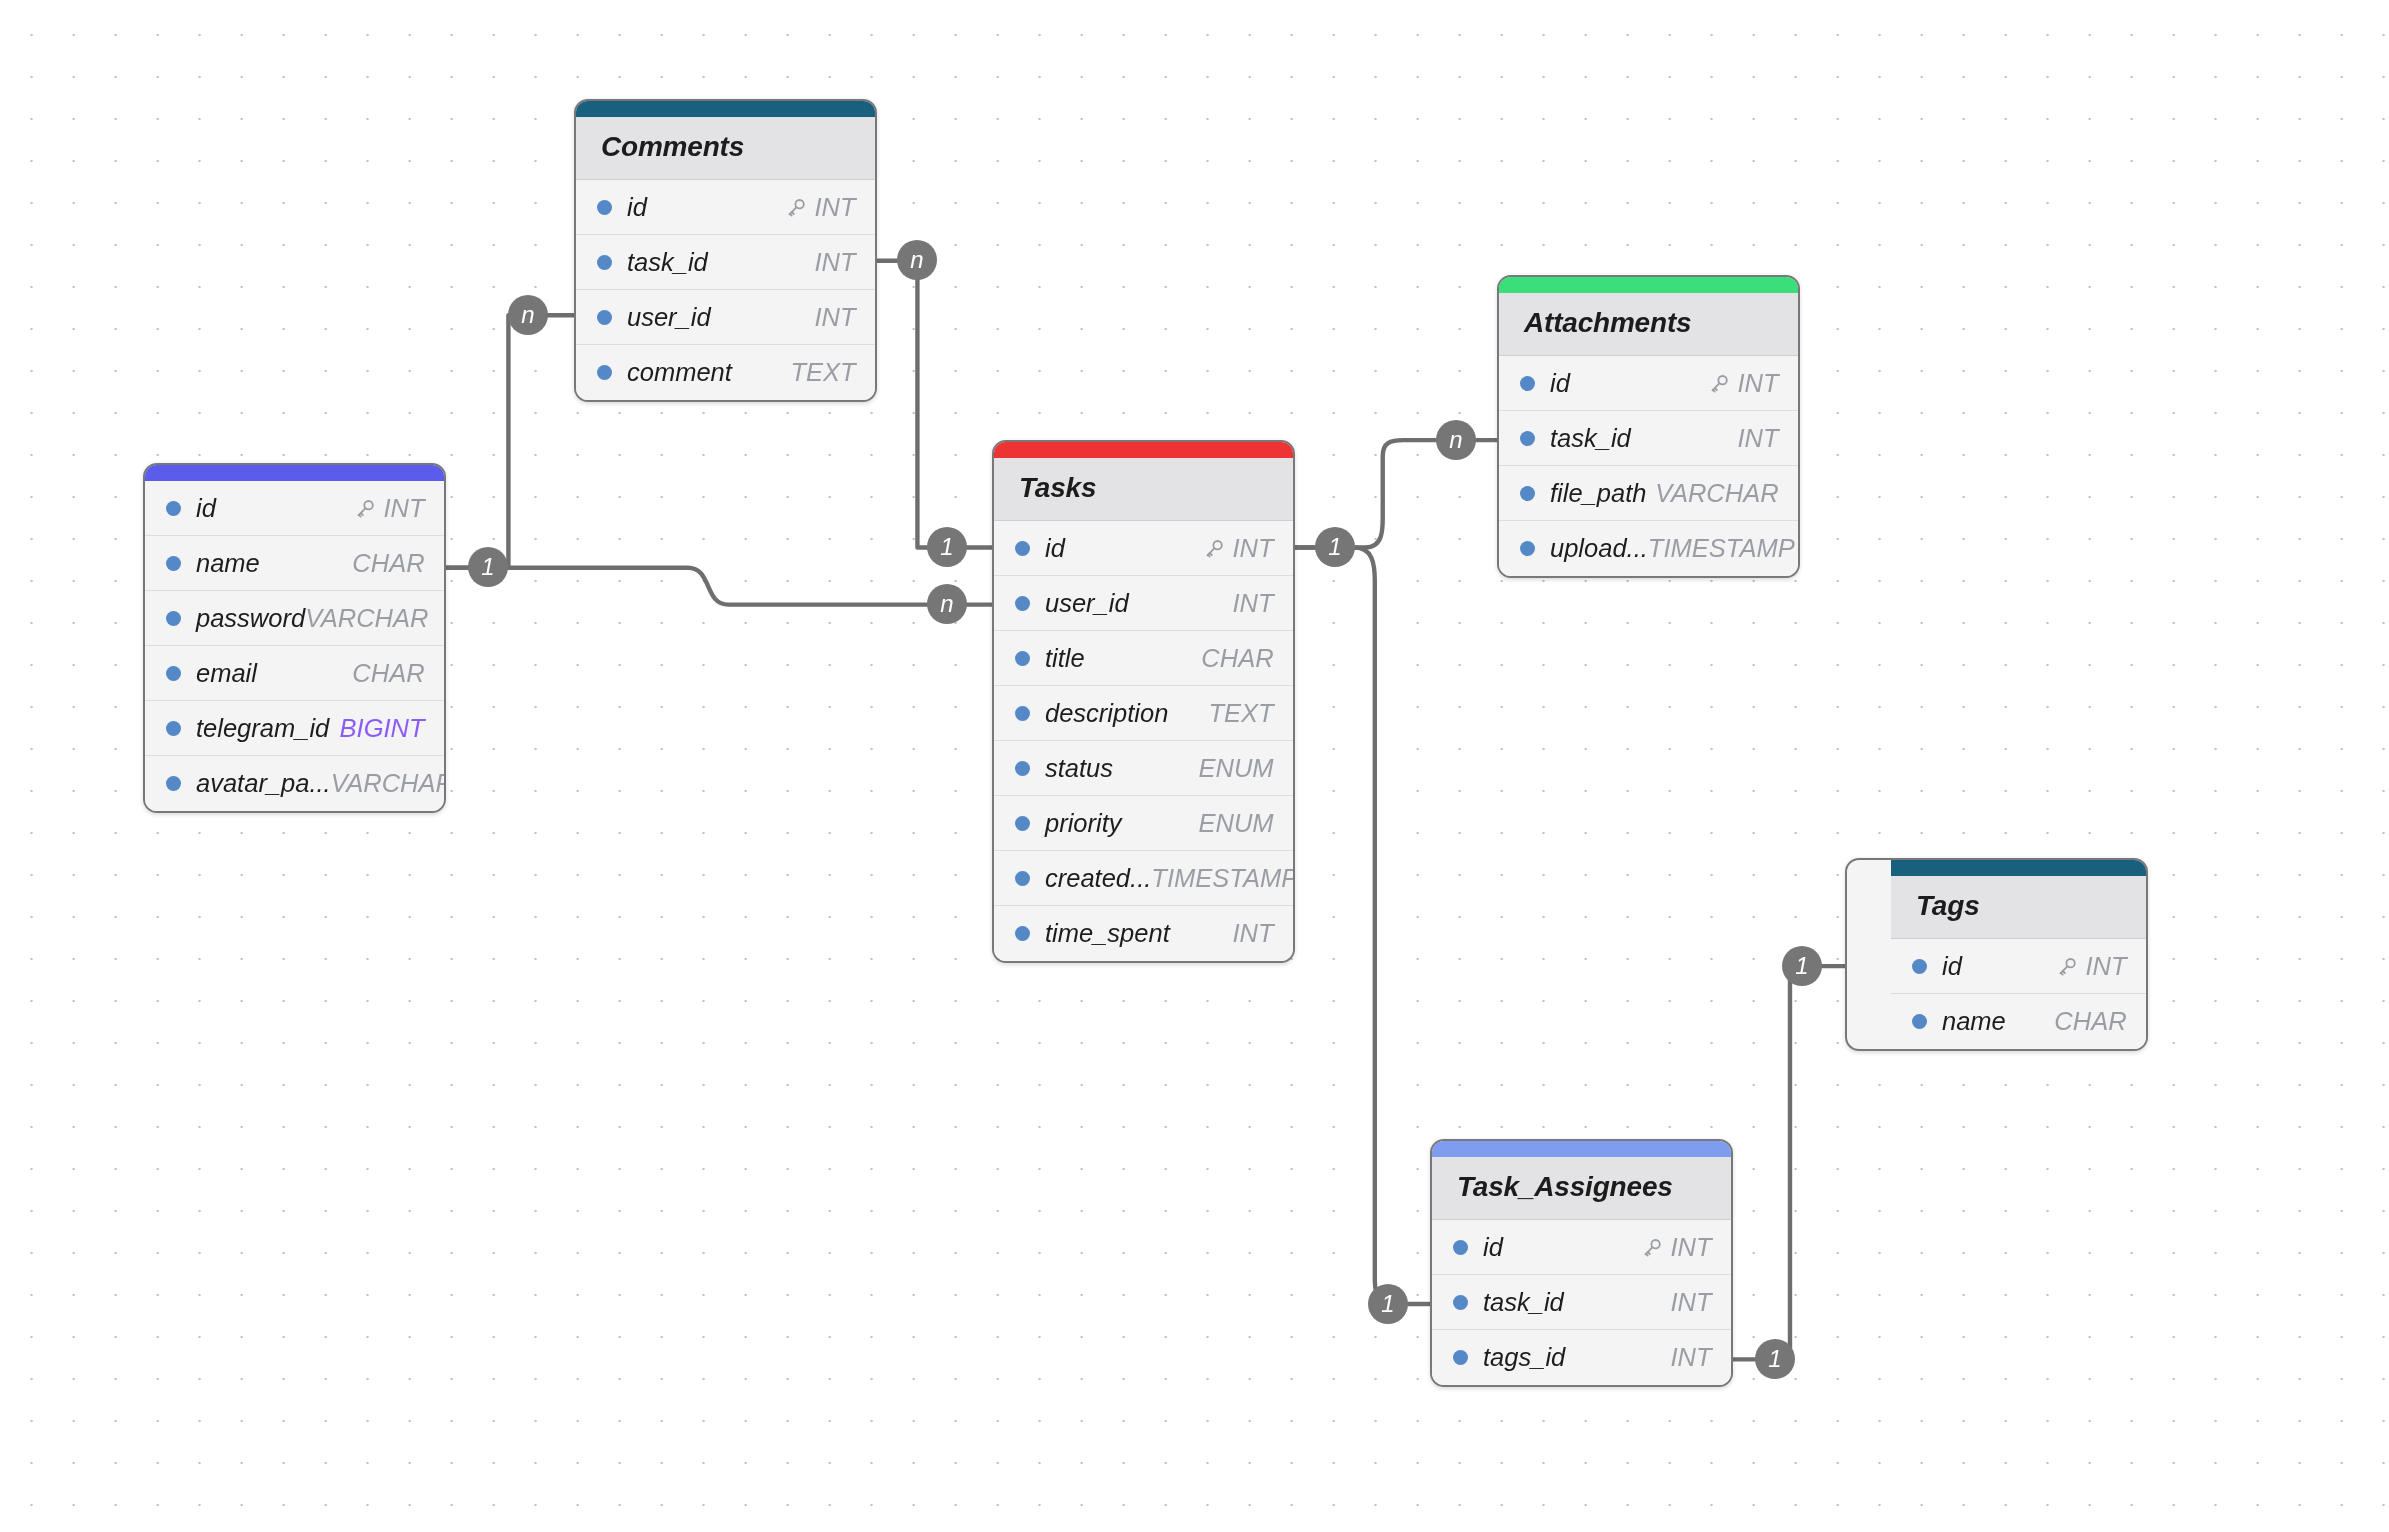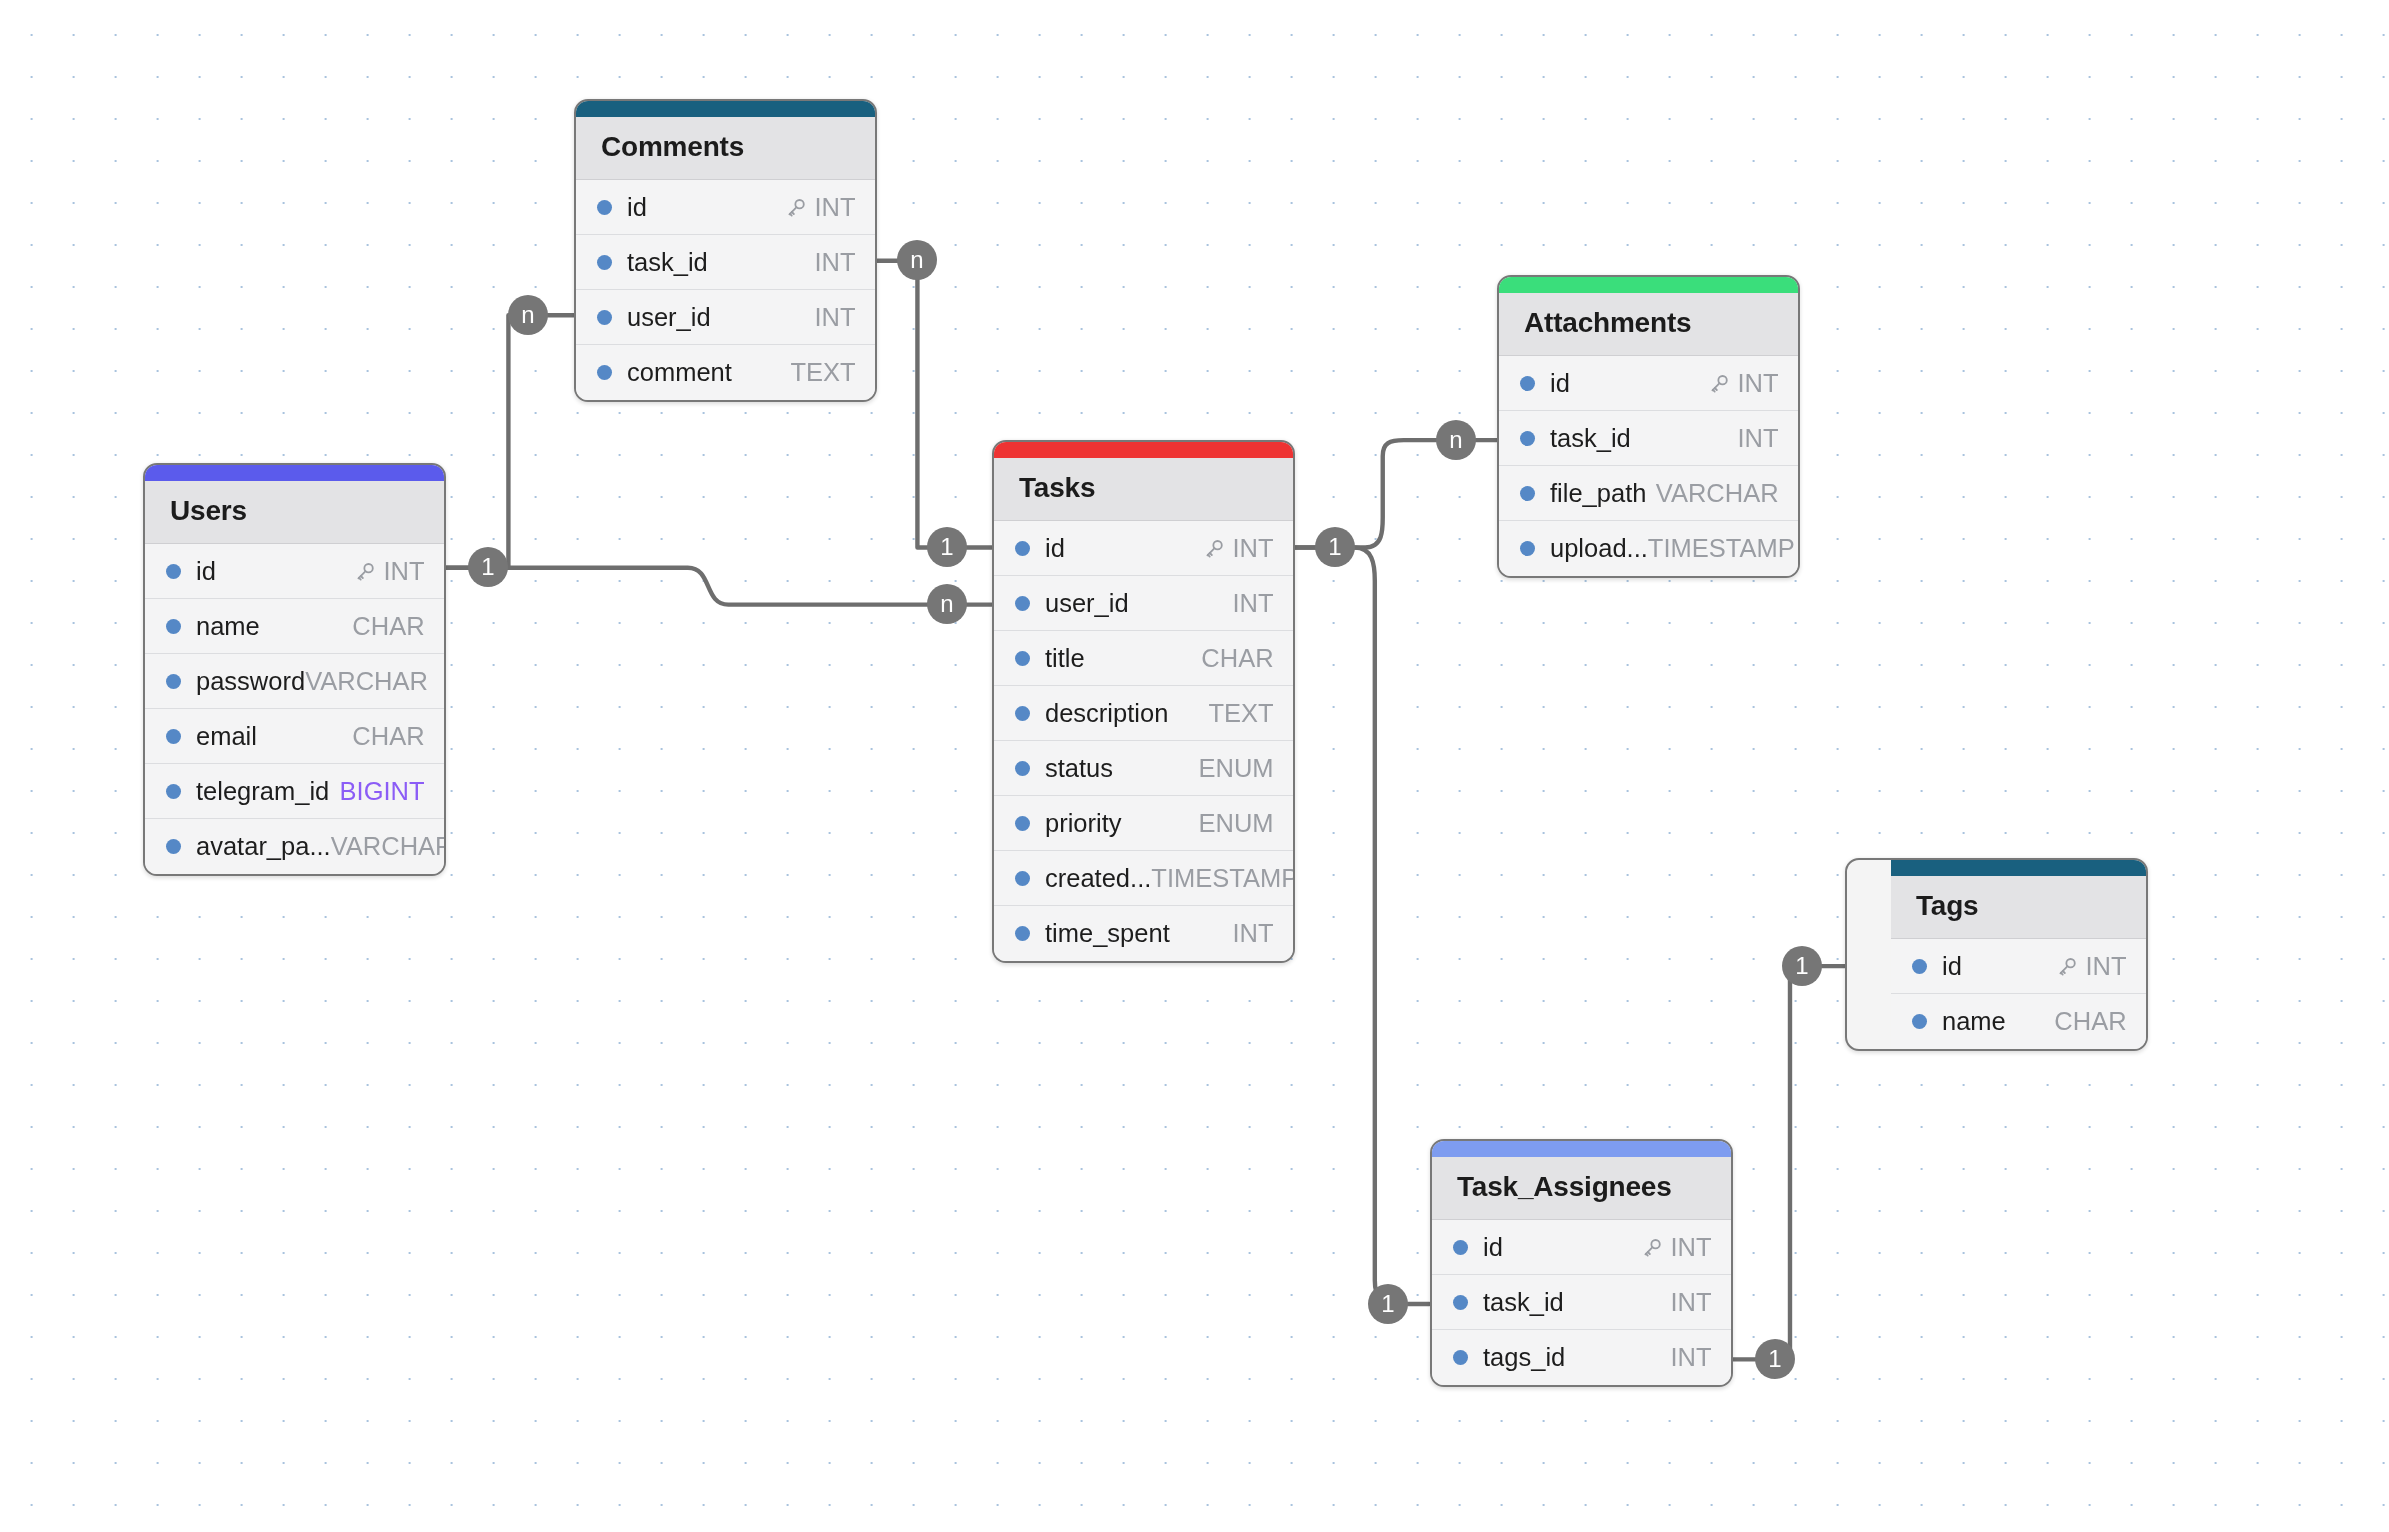--- a/index.html
+++ b/index.html
@@ -13,20 +13,21 @@
   }
   #canvas {
     position: relative;
     width: 2389px;
     height: 1533px;
     overflow: hidden;
     background-color: #ffffff;
     background-image: radial-gradient(circle, #a9c3de 1.4px, rgba(255,255,255,0) 1.5px);
     background-size: 42px 42px;
     background-position: 10.6px 14px;
+    font-style: italic;
   }
   #edges {
     position: absolute;
     left: 0;
     top: 0;
     width: 2389px;
     height: 1533px;
     pointer-events: none;
   }
   .edge-path {
@@ -157,21 +158,20 @@
         <div class="row">
           <span class="bullet" style="background: rgb(85, 136, 198);"></span>
           <span class="col-name">comment</span>
           <span class="row-right">
             <span class="col-type" style="color: rgb(154, 157, 163);">TEXT</span>
           </span>
         </div>
       </div>
       <div class="card" style="left: 143px; top: 463px; width: 303px;">
         <div class="card-accent" style="background: rgb(91, 91, 236);"></div>
-        <div class="card-title">Users</div>
         <div class="row">
           <span class="bullet" style="background: rgb(85, 136, 198);"></span>
           <span class="col-name">id</span>
           <span class="row-right">
             <svg class="key-icon" width="23" height="23" viewBox="0 0 24 24" fill="none" stroke="#9a9da3" stroke-width="1.9" stroke-linecap="round" stroke-linejoin="round">
   <circle cx="15.2" cy="8.6" r="4.4"></circle>
   <path d="M12.1 11.7 L4.6 19.2"></path>
   <path d="M7.1 16.7 L9.2 18.8"></path>
   <path d="M5.2 18.6 L7.0 20.4"></path>
 </svg>

